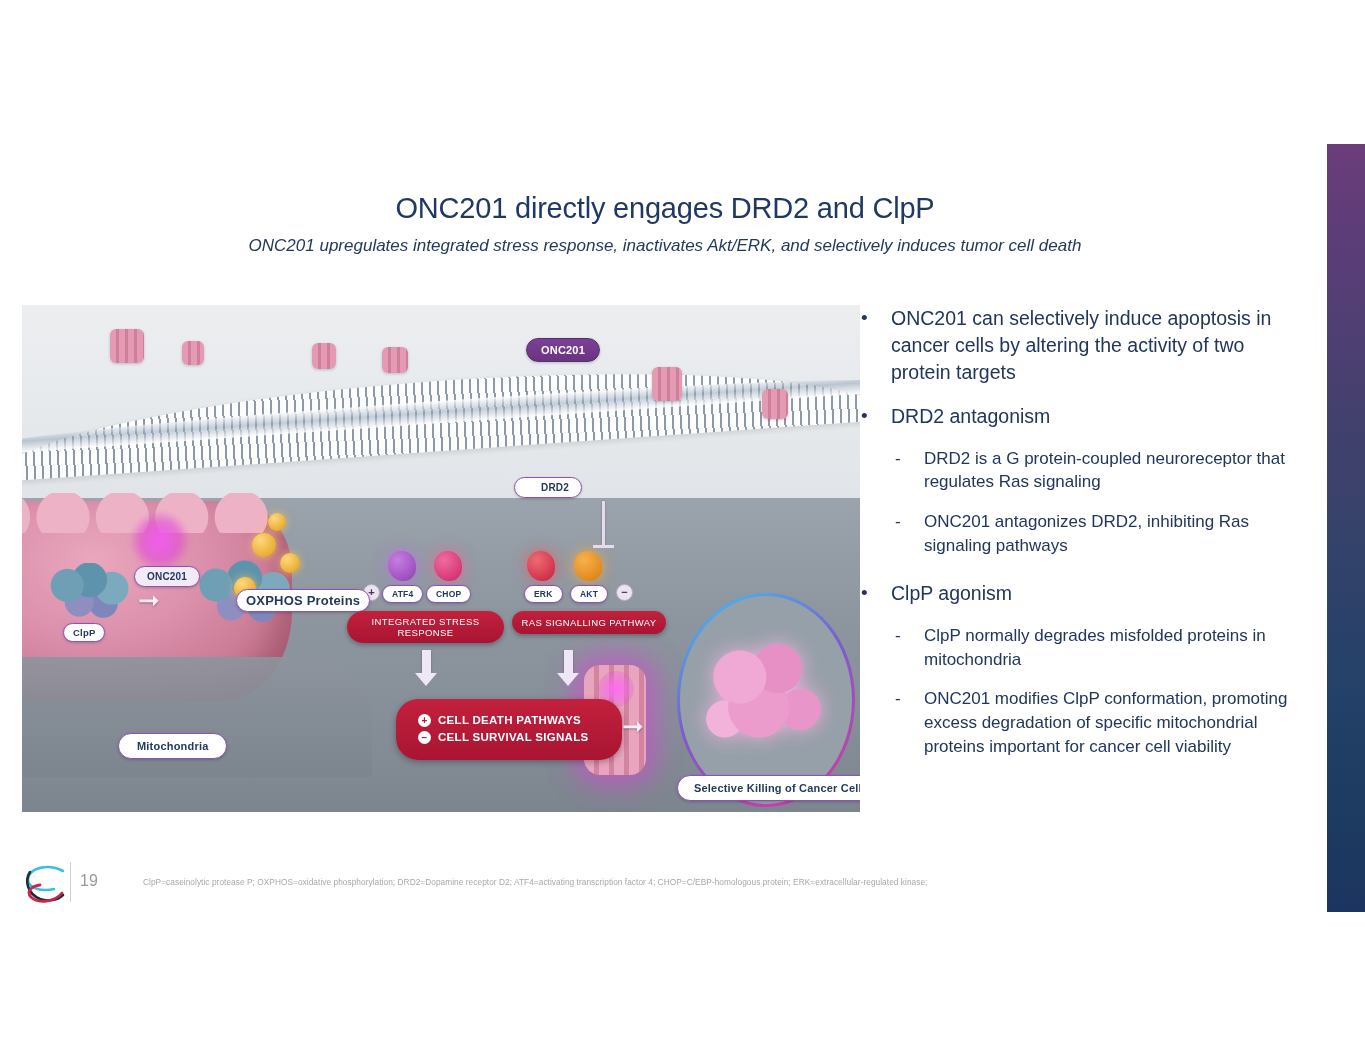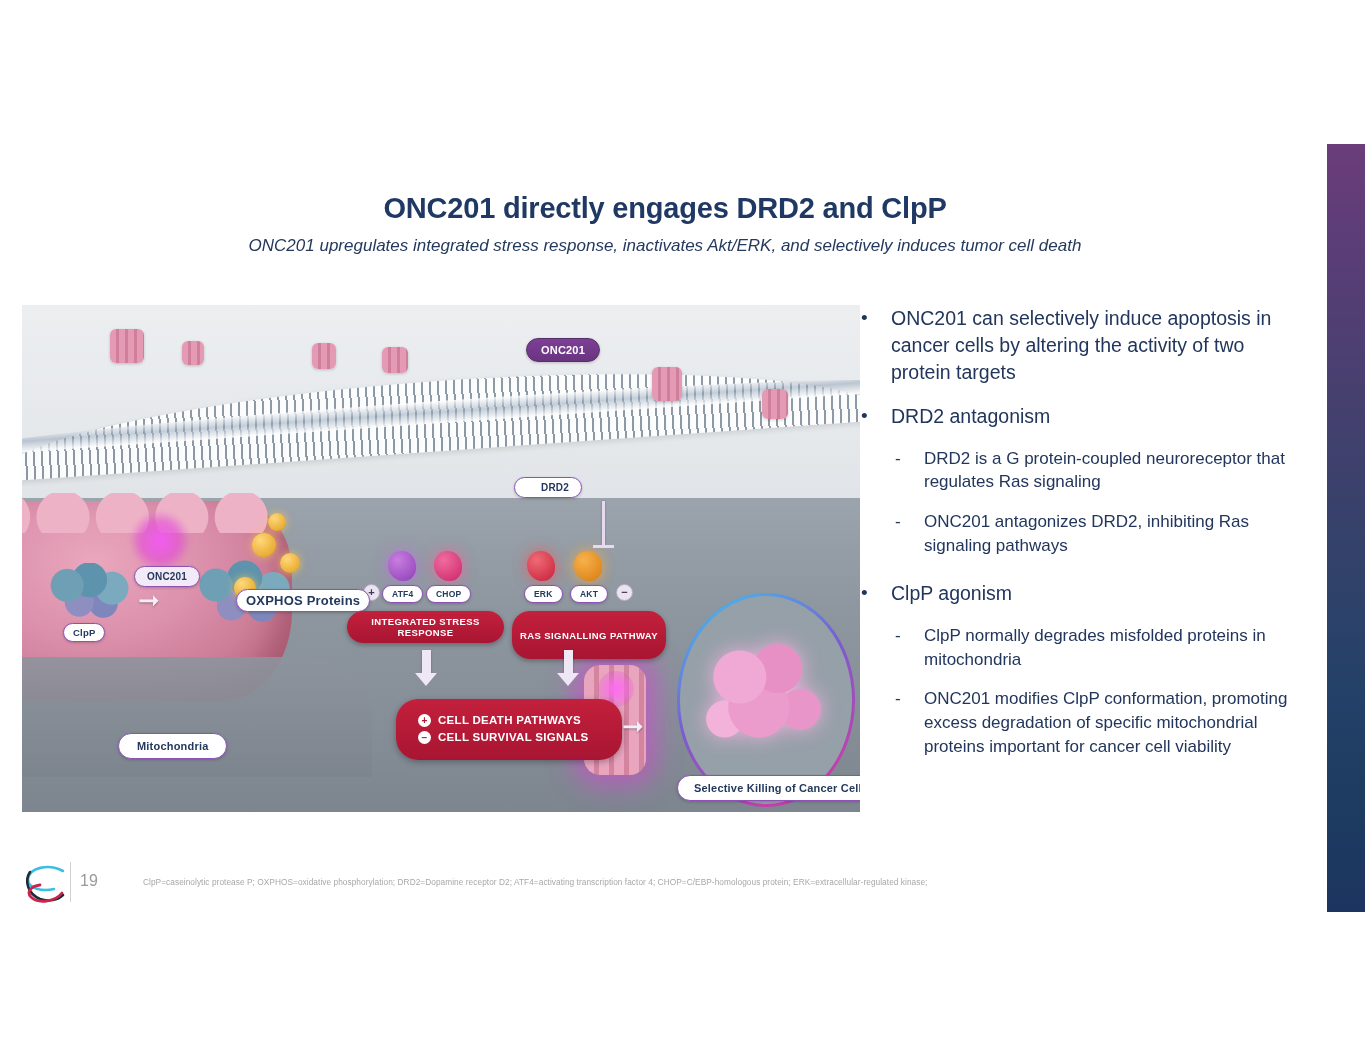--- a/index.html
+++ b/index.html
@@ -14,21 +14,21 @@
   
   .accent-bar{
     position:absolute;left:1327px;top:144px;width:38px;height:768px;
     background:linear-gradient(to bottom,#6b3d7a 0%,#5a3d77 14%,#47406f 32%,#34426a 52%,#234168 72%,#1d3a60 88%,#1c3560 100%);
   }
 
   
   .title{
     position:absolute;left:0;top:192px;width:1330px;
     text-align:center;
-    font-size:29px;font-weight:bold;color:#1f3864;
+    font-size:29px;font-weight:normal;color:#1f3864;
     letter-spacing:-0.2px;
   }
   .subtitle{
     position:absolute;left:0;top:236px;width:1330px;
     text-align:center;
     font-size:17px;font-style:italic;color:#23395d;
   }
 
   
   .figure{
@@ -166,21 +166,21 @@
     background:linear-gradient(to bottom,#7c3f95,#6a3480);
     color:#ffffff;border-color:#57306b;
   }
   .pill.big{font-size:11px;padding:5px 14px;border-radius:16px;}
   .pill.med{font-size:10px;padding:4px 12px;border-radius:15px;}
 
   .redbar{
     position:absolute;
     background:linear-gradient(to bottom,#c3203c,#a81532);
     border-radius:18px;
-    color:#fff;font-size:9.5px;font-weight:bold;
+    color:#fff;font-size:9.5px;font-weight:normal;
     letter-spacing:.4px;
     display:flex;align-items:center;justify-content:center;
     text-align:center;
     box-shadow:0 2px 5px rgba(0,0,0,.3);
   }
   .redbox{
     position:absolute;
     background:linear-gradient(to bottom,#c3203c,#a81532);
     border-radius:22px;
     color:#fff;font-size:11.5px;font-weight:bold;letter-spacing:.3px;
@@ -290,21 +290,21 @@
   <div class="pill" style="left:214px;top:239px;font-size:13px;margin-top:45px;">OXPHOS Proteins</div>
   <div class="pill" style="left:41px;top:318px;font-size:9.5px;">ClpP</div>
   <div class="pill big" style="left:96px;top:428px;padding:6px 18px;">Mitochondria</div>
 
   <div class="pill" style="left:360px;top:280px;">ATF4</div>
   <div class="pill" style="left:404px;top:280px;border-radius:9px;">CHOP</div>
   <div class="pill" style="left:502px;top:280px;">ERK</div>
   <div class="pill" style="left:548px;top:280px;">AKT</div>
 
   <div class="redbar" style="left:325px;top:306px;width:157px;height:32px;">INTEGRATED STRESS RESPONSE</div>
-  <div class="redbar" style="left:490px;top:306px;width:154px;height:48px;">RAS SIGNALLING PATHWAY</div>
+  <div class="redbar" style="left:490px;top:306px;width:154px;height:23px;">RAS SIGNALLING PATHWAY</div>
 
   <div class="arrow-dn" style="left:400px;top:345px;height:24px;"></div>
   <div class="arrow-dn" style="left:542px;top:345px;height:24px;"></div>
 
   <div class="redbox" style="left:374px;top:394px;width:182px;">
     <div class="ln">
       <span class="sym">+</span>
       <span>CELL DEATH PATHWAYS</span>
     </div>
     <div class="ln">

